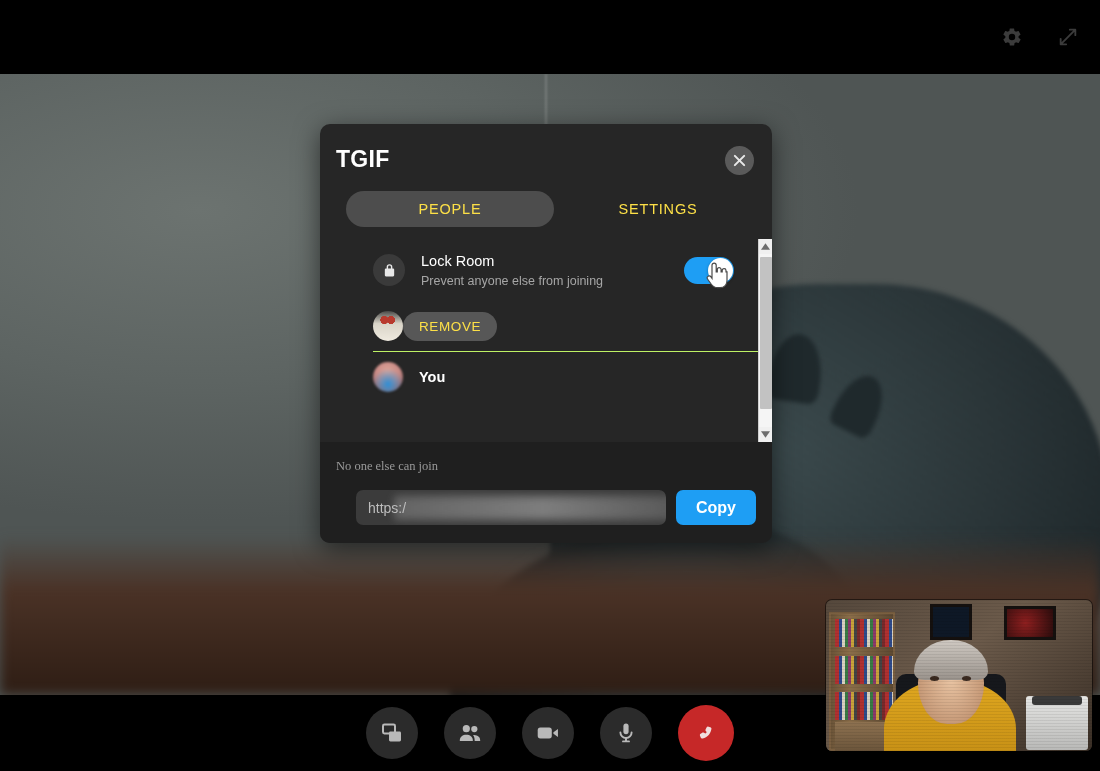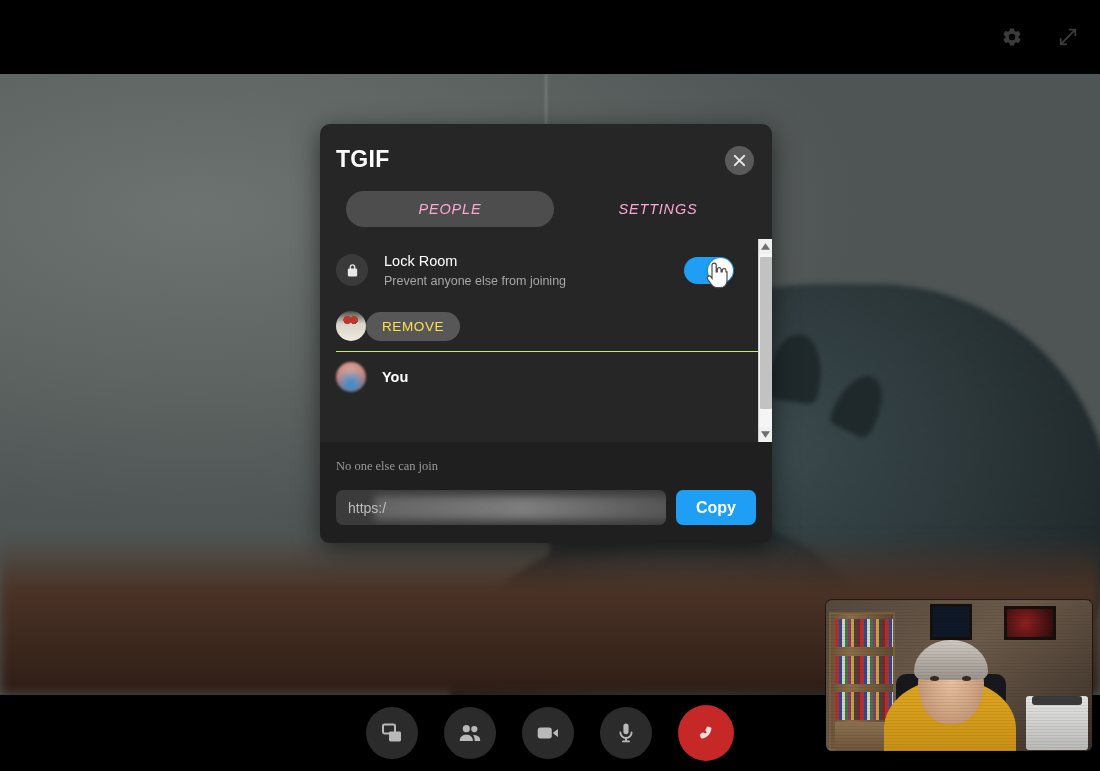--- a/index.html
+++ b/index.html
@@ -226,38 +226,38 @@
     cursor: pointer;
   }
   .tabs {
     display: flex;
     margin: 18px 10px 0 26px;
     gap: 0;
   }
   .tab {
     flex: 1;
     padding: 10px 0;
-    color: #f9a8d4;
+    color: #fde047;
     font-size: 14.5px;
     letter-spacing: 0.8px;
     border-radius: 22px;
     cursor: pointer;
     background: transparent;
     border: none;
     font-family: inherit;
-    font-style: italic;
   }
   .tab.active { background: #4d4d4d; }
 
   .scroll-area {
     position: relative;
     margin-top: 12px;
     height: 210px;
     overflow: hidden;
     display: flex;
+    padding-left: 37px;
   }
   .scroll-inner {
     flex: 1;
     padding: 0 0 0 16px;
     overflow: hidden;
   }
 
   .lock-row {
     display: flex; align-items: center;
     padding: 8px 16px 8px 0;
@@ -349,21 +349,21 @@
     background: #c2c2c2; border-radius: 1px;
   }
 
   .share {
     background: #1f1f1f;
     padding: 14px 16px 18px 16px;
     flex: 1;
   }
   .share-title { color: #fff; font-size: 17px; font-weight: bold; }
   .share-sub { color: #9a9a9a; font-size: 12.5px; margin-top: 3px; font-family: "Liberation Serif", serif; }
-  .share-row { display: flex; align-items: flex-end; gap: 10px; margin-top: 16px; }
+  .share-row { display: flex; align-items: flex-end; gap: 10px; margin-top: 16px; margin-left: 20px; }
   .url-box {
     flex: 1;
     height: 35px; border-radius: 7px;
     background: #3b3b3b;
     display: flex; align-items: center;
     padding: 0 12px;
     overflow: hidden;
     position: relative;
     cursor: text;
   }

